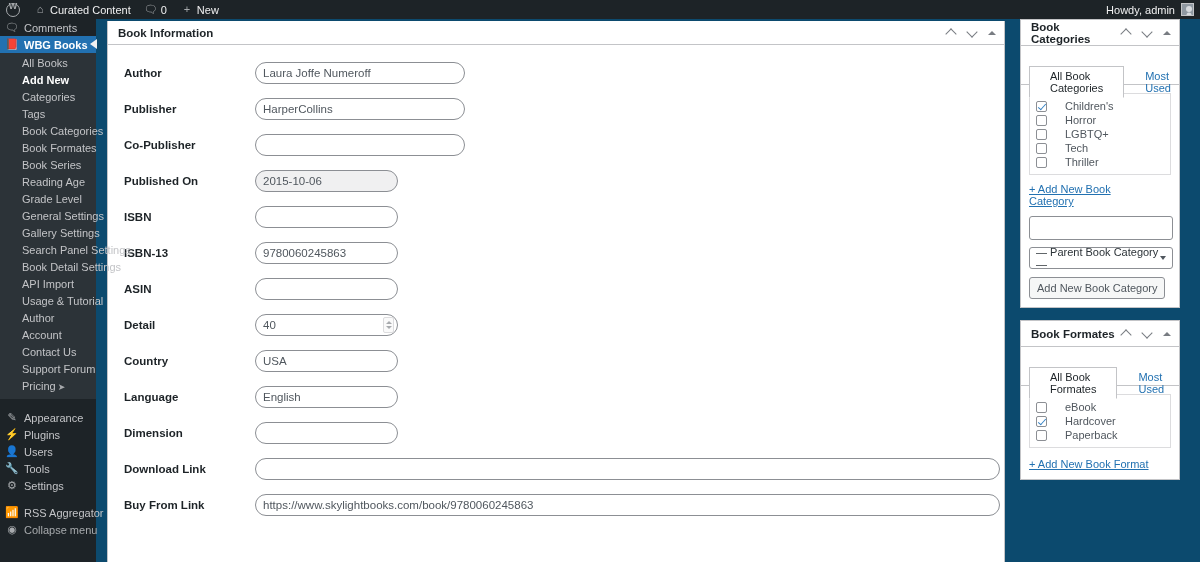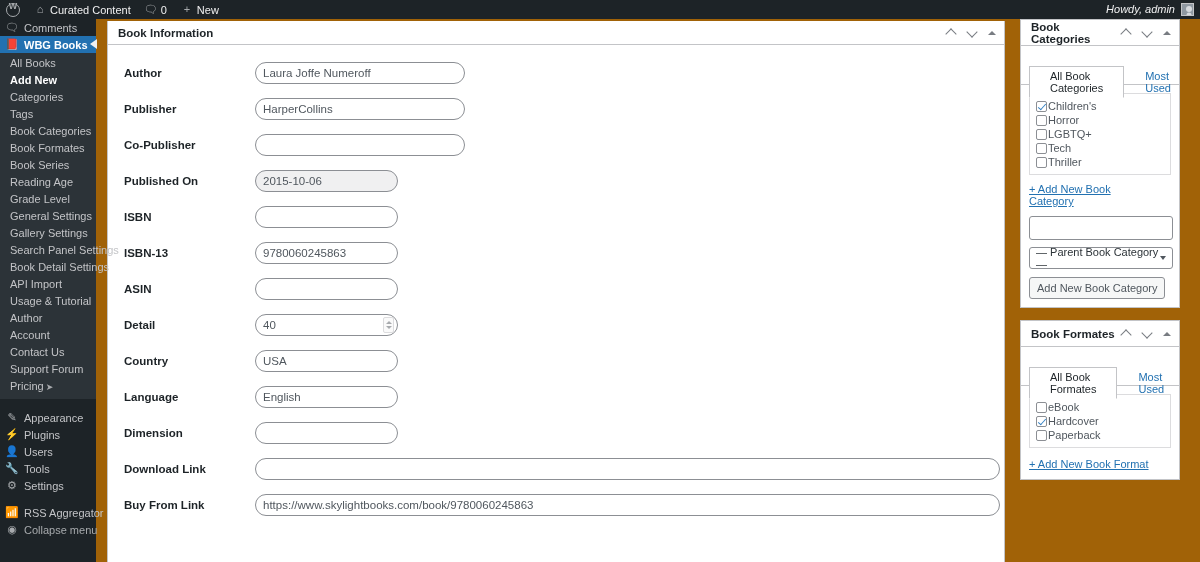--- a/index.html
+++ b/index.html
@@ -20,21 +20,21 @@
     background: #1d2327; color: #f0f0f1;
     display: flex; align-items: center;
     font-size: 11px; z-index: 50;
   }
   .ab-item {
     display: flex; align-items: center; gap: 4px;
     height: 19px; padding: 0 7px;
     color: #f0f0f1; white-space: nowrap;
   }
   .ab-item:first-child { padding-left: 6px; }
-  .ab-right { margin-left: auto; display: flex; align-items: flex-start; padding-right: 6px; font-style: italic; }
+  .ab-right { margin-left: auto; display: flex; align-items: flex-end; padding-right: 6px; }
   .ab-avatar {
     width: 13px; height: 13px; margin-left: 6px;
     background: #8f98a1; border: 1px solid #c3c4c7;
     position: relative; overflow: hidden;
   }
   .ab-avatar::after {
     content: ""; position: absolute; left: 3.5px; top: 2px;
     width: 6px; height: 6px; border-radius: 50%; background: #d7dade;
     box-shadow: 0 6px 0 -0.5px #d7dade;
   }
@@ -60,37 +60,37 @@
     background: #2271b1; color: #fff; font-weight: bold; position: relative;
   }
   .menu-item.current::after {
     content: ""; position: absolute; right: -1px; top: 3px;
     border-top: 5px solid transparent; border-bottom: 5px solid transparent;
     border-right: 7px solid #f0f0f1;
   }
   .submenu { background: #2c3338; padding: 2px 0 4px 0; }
   .sub-item {
     display: block; height: 17px; line-height: 17px;
-    padding-left: 10px; color: #c3c4c7; white-space: nowrap;
+    padding-left: 22px; color: #c3c4c7; white-space: nowrap;
   }
   .sub-item.current { color: #fff; font-weight: bold; }
   .menu-sep { height: 10px; }
   .mi-icon {
     width: 12px; height: 12px; flex: 0 0 12px;
     display: inline-flex; align-items: center; justify-content: center;
     color: #a7aaad; font-size: 11px; line-height: 1;
   }
   .menu-item.current .mi-icon { color: #fff; }
   .collapse { color: #a7aaad; }
   .arrow-r { font-size: 9px; color: #a7aaad; margin-left: 2px; }
 
   
   #content {
     position: absolute; top: 19px; left: 96px; width: 1104px; height: 543px;
-    background: #a16207;
+    background: #0c4a6e;
   }
 
   .postbox {
     background: #fff; border: 1px solid #c3c4c7;
   }
   .pb-head {
     height: 26px; display: flex; align-items: center;
     padding: 0 8px 0 10px; border-bottom: 1px solid #c3c4c7;
   }
   .pb-title { font-size: 11.5px; font-weight: bold; color: #1d2327; }
@@ -165,21 +165,21 @@
     border: 1px solid transparent; border-bottom: none; position: relative; top: 14px;
   }
   .tab.active {
     color: #1d2327; background: #fff;
     border-color: #c3c4c7; border-bottom: 1px solid #fff;
   }
   .checklist {
     margin: 8px; border: 1px solid #dcdcde; background: #fff;
     padding: 5px 6px; max-height: 160px; overflow: auto;
   }
-  .chk-row { display: flex; align-items: center; gap: 1px; height: 14px; margin-bottom: 0px; }
+  .chk-row { display: flex; align-items: center; gap: 18px; height: 14px; margin-bottom: 0px; }
   .chk {
     width: 11px; height: 11px; flex: 0 0 11px;
     border: 1px solid #8c8f94; border-radius: 2px; background: #fff;
     position: relative;
   }
   .chk.on::after {
     content: ""; position: absolute; left: 3px; top: 0px;
     width: 3px; height: 7px; border-right: 1.6px solid #3582c4; border-bottom: 1.6px solid #3582c4;
     transform: rotate(42deg);
   }

